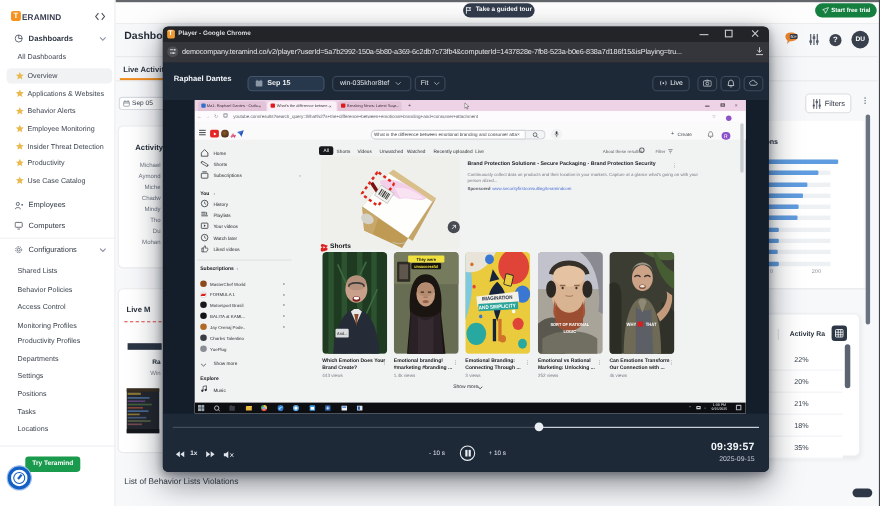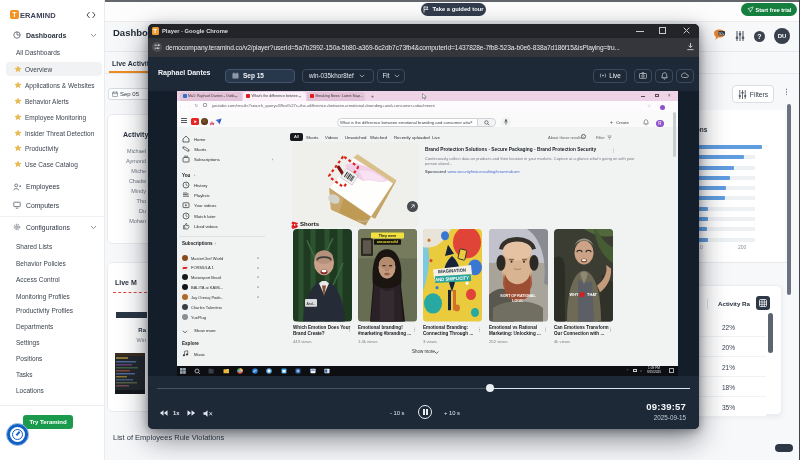--- a/index.html
+++ b/index.html
@@ -177,21 +177,21 @@
       <rect x="1" y="11" width="16" height="1.5" fill="#5e4278"></rect>
       <rect x="1" y="14" width="22" height="1.5" fill="#40603f"></rect>
       <rect x="1" y="17" width="14" height="1.5" fill="#84463a"></rect>
       <rect x="1" y="20" width="19" height="1.5" fill="#4a6a94"></rect>
       <rect x="1" y="23" width="11" height="1.5" fill="#8a7636"></rect>
       <rect x="1" y="26" width="17" height="1.5" fill="#455878"></rect>
       <rect x="1" y="29" width="21" height="1.5" fill="#556045"></rect>
       <rect x="1" y="32" width="13" height="1.5" fill="#744a52"></rect>
       <rect x="0" y="37" width="30" height="4" fill="#15181d"></rect>
     </svg>
-<div class="a" style="left:113px;top:433px;font-size:7.5px;color:#333b46;">List of Employees Rule Violations</div>
+<div class="a" style="left:113px;top:433px;font-size:7.5px;color:#333b46;">List of Behavior Lists Violations</div>
 </div>
 <div id="dashright">
 <div class="a" style="left:690px;top:110px;width:95px;height:152px;background:#fff;"></div>
 <div class="a" style="left:694px;top:126px;font-size:6.5px;font-weight:bold;color:#27303c;">ions</div>
 <div class="a" style="left:690px;top:145.0px;width:65px;height:4px;background:#eef1f4;"></div>
 <div class="a" style="left:690px;top:145.0px;width:72.0px;height:4px;background:#5f9ce0;border-radius:0 1px 1px 0;"></div>
 <div class="a" style="left:690px;top:155.0px;width:65px;height:4px;background:#eef1f4;"></div>
 <div class="a" style="left:690px;top:155.0px;width:54.0px;height:4px;background:#5f9ce0;border-radius:0 1px 1px 0;"></div>
 <div class="a" style="left:690px;top:165.5px;width:65px;height:4px;background:#eef1f4;"></div>
 <div class="a" style="left:690px;top:165.5px;width:44.0px;height:4px;background:#5f9ce0;border-radius:0 1px 1px 0;"></div>

